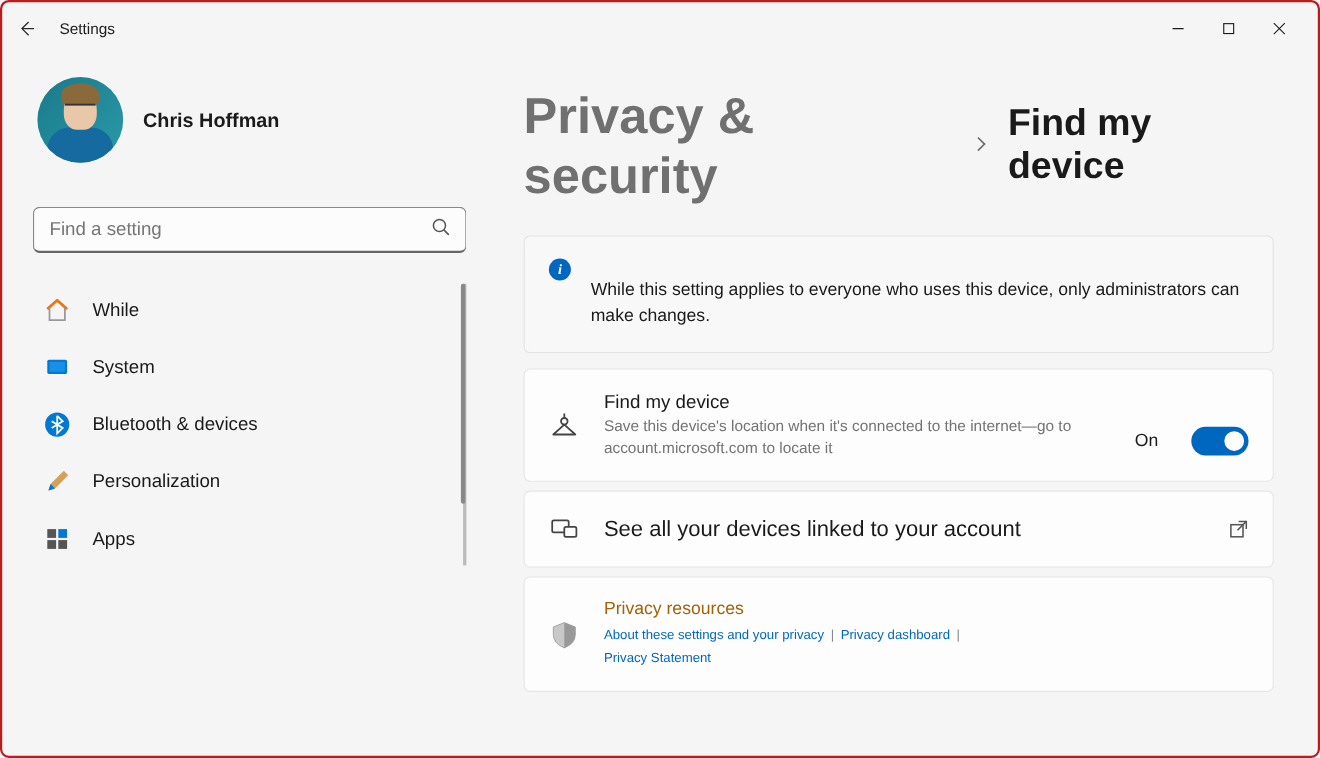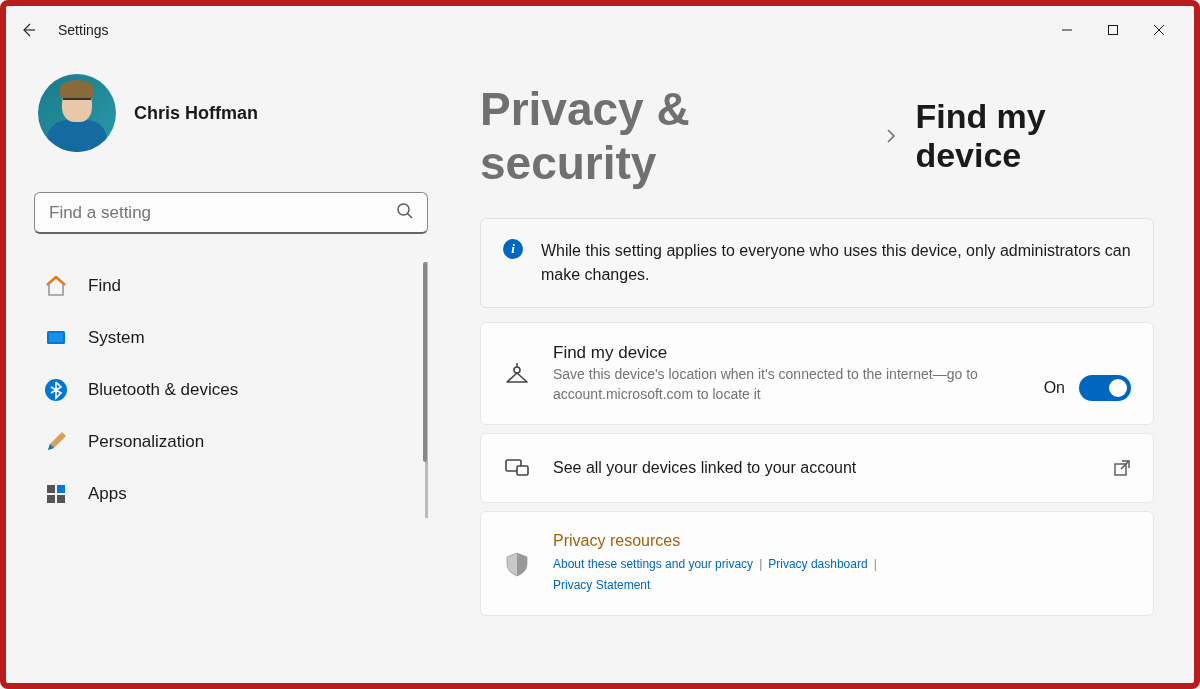--- a/index.html
+++ b/index.html
@@ -1,17 +1,17 @@
 <!DOCTYPE html>
 <html><head>
   <meta charset="utf-8">
   <style>
     * { margin: 0; padding: 0; box-sizing: border-box; font-family: "Segoe UI", -apple-system, sans-serif; }
     body { width: 1200px; height: 689px; background: #f3f3f3; overflow: hidden; position: relative; }
-    .window { width: 100%; height: 100%; background: #f5f5f5; border-radius: 8px; border: 6px solid #b91c1c; display: flex; flex-direction: column; }
+    .window { width: 100%; height: 100%; background: #f5f5f5; border-radius: 8px; border: 2px solid #b91c1c; display: flex; flex-direction: column; }
     .titlebar { height: 48px; display: flex; align-items: center; padding: 0 12px; }
     .titlebar-left { display: flex; align-items: center; gap: 20px; }
     .back-btn { width: 20px; height: 20px; display: flex; align-items: center; justify-content: center; cursor: pointer; }
     .app-title { font-size: 14px; color: #202020; }
     .titlebar-controls { margin-left: auto; display: flex; gap: 0; }
     .titlebar-btn { width: 46px; height: 32px; display: flex; align-items: center; justify-content: center; cursor: pointer; }
     .content { flex: 1; display: flex; overflow: hidden; }
     .sidebar { width: 450px; padding: 20px 28px 0 28px; display: flex; flex-direction: column; }
     .profile { display: flex; align-items: center; gap: 18px; margin-bottom: 40px; padding-left: 4px; }
     .avatar { width: 78px; height: 78px; border-radius: 50%; background: linear-gradient(135deg, #1a7a8a 0%, #2a9aaa 100%); position: relative; overflow: hidden; }
@@ -28,33 +28,33 @@
     .nav-item { display: flex; align-items: center; gap: 20px; padding: 12px 10px; border-radius: 6px; cursor: pointer; }
     .nav-icon { width: 24px; height: 24px; display: flex; align-items: center; justify-content: center; flex-shrink: 0; }
     .nav-label { font-size: 17px; color: #1a1a1a; }
     .main { flex: 1; padding: 28px 40px 20px 24px; overflow-y: auto; }
     .breadcrumb { display: flex; align-items: center; gap: 16px; margin-bottom: 28px; }
     .breadcrumb-parent { font-size: 46px; font-weight: 600; color: #707070; }
     .breadcrumb-sep { font-size: 24px; color: #707070; }
     .breadcrumb-current { font-size: 34px; font-weight: 600; color: #1a1a1a; }
     .info-banner { background: #f8f8f8; border: 1px solid #e2e2e2; border-radius: 6px; padding: 20px 22px; display: flex; gap: 18px; margin-bottom: 14px; }
     .info-icon { width: 20px; height: 20px; background: #0067c0; border-radius: 50%; display: flex; align-items: center; justify-content: center; color: #fff; font-size: 13px; font-weight: bold; font-style: italic; flex-shrink: 0; font-family: Georgia, serif; }
-    .info-text { font-size: 16px; color: #1a1a1a; line-height: 1.5; }
+    .info-text { font-size: 16px; color: #1a1a1a; line-height: 1.5; margin-top: 17px; }
     .card { background: #fdfdfd; border: 1px solid #e6e6e6; border-radius: 6px; padding: 20px 22px; margin-bottom: 8px; }
     .card-row { display: flex; align-items: center; gap: 22px; }
     .card-icon { width: 28px; height: 28px; display: flex; align-items: center; justify-content: center; flex-shrink: 0; }
     .card-body { flex: 1; }
     .card-title { font-size: 17px; color: #1a1a1a; margin-bottom: 2px; }
     .card-desc { font-size: 14px; color: #737373; line-height: 1.4; }
-    .toggle-wrap { display: flex; align-items: center; gap: 14px; margin-top: 28px; }
+    .toggle-wrap { display: flex; align-items: center; gap: 30px; margin-top: 28px; }
     .toggle-label { font-size: 16px; color: #1a1a1a; }
     .toggle { width: 52px; height: 26px; background: #0067c0; border-radius: 13px; position: relative; cursor: pointer; }
     .toggle-thumb { position: absolute; right: 4px; top: 4px; width: 18px; height: 18px; background: #fff; border-radius: 50%; }
     .link-card { display: flex; align-items: center; gap: 22px; cursor: pointer; }
-    .link-card-text { flex: 1; font-size: 16px; color: #1a1a1a; }
+    .link-card-text { flex: 1; font-size: 20px; color: #1a1a1a; }
     .external-icon { width: 18px; height: 18px; }
     .resources-body { flex: 1; }
     .resources-title { font-size: 16px; color: #a16207; margin-bottom: 4px; }
     .resources-links { font-size: 12px; line-height: 1.7; }
     .resources-links a { color: #0067c0; text-decoration: none; cursor: pointer; }
     .resources-links .sep { color: #888; margin: 0 6px; }
   </style>
 </head>
 <body>
 
@@ -114,21 +114,21 @@
       <nav class="nav-list">
         <div class="nav-scrollbar"></div>
 
         <div class="nav-item">
           <span class="nav-icon">
             <svg width="24" height="24" viewBox="0 0 24 24">
                 <path d="M3 11 L12 3 L21 11" stroke="#e67817" stroke-width="2.5" fill="none" stroke-linejoin="round"></path>
                 <path d="M5 10 V21 H19 V10" stroke="#999" stroke-width="1.6" fill="none"></path>
               </svg>
           </span>
-          <span class="nav-label">Find</span>
+          <span class="nav-label">While</span>
         </div>
 
         <div class="nav-item">
           <span class="nav-icon">
             <svg width="24" height="24" viewBox="0 0 24 24">
                 <rect x="3" y="5" width="18" height="13" rx="1.5" fill="#0078d4"></rect>
                 <rect x="5" y="7" width="14" height="9" fill="#1890e8"></rect>
               </svg>
           </span>
           <span class="nav-label">System</span>

